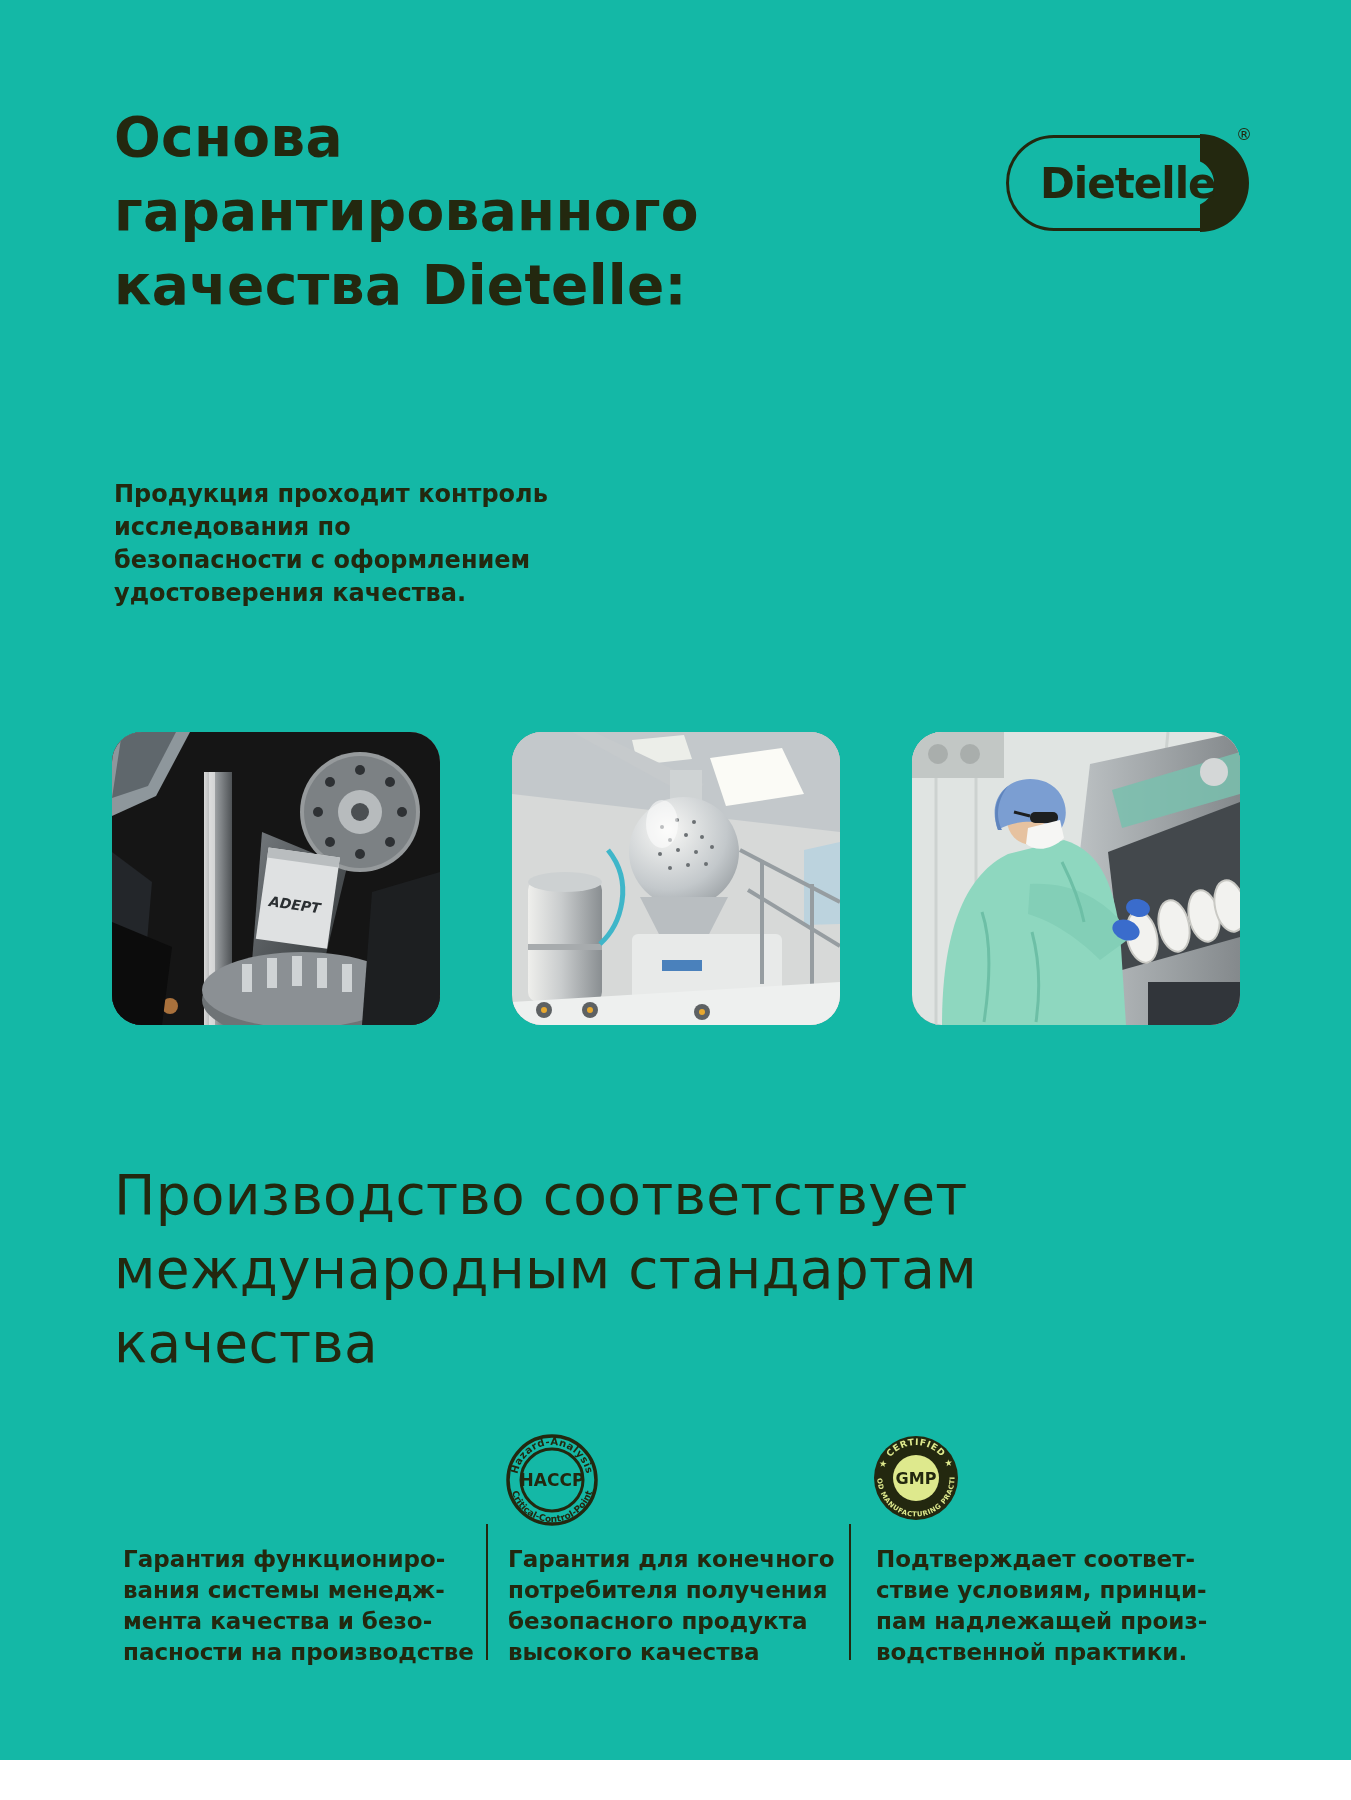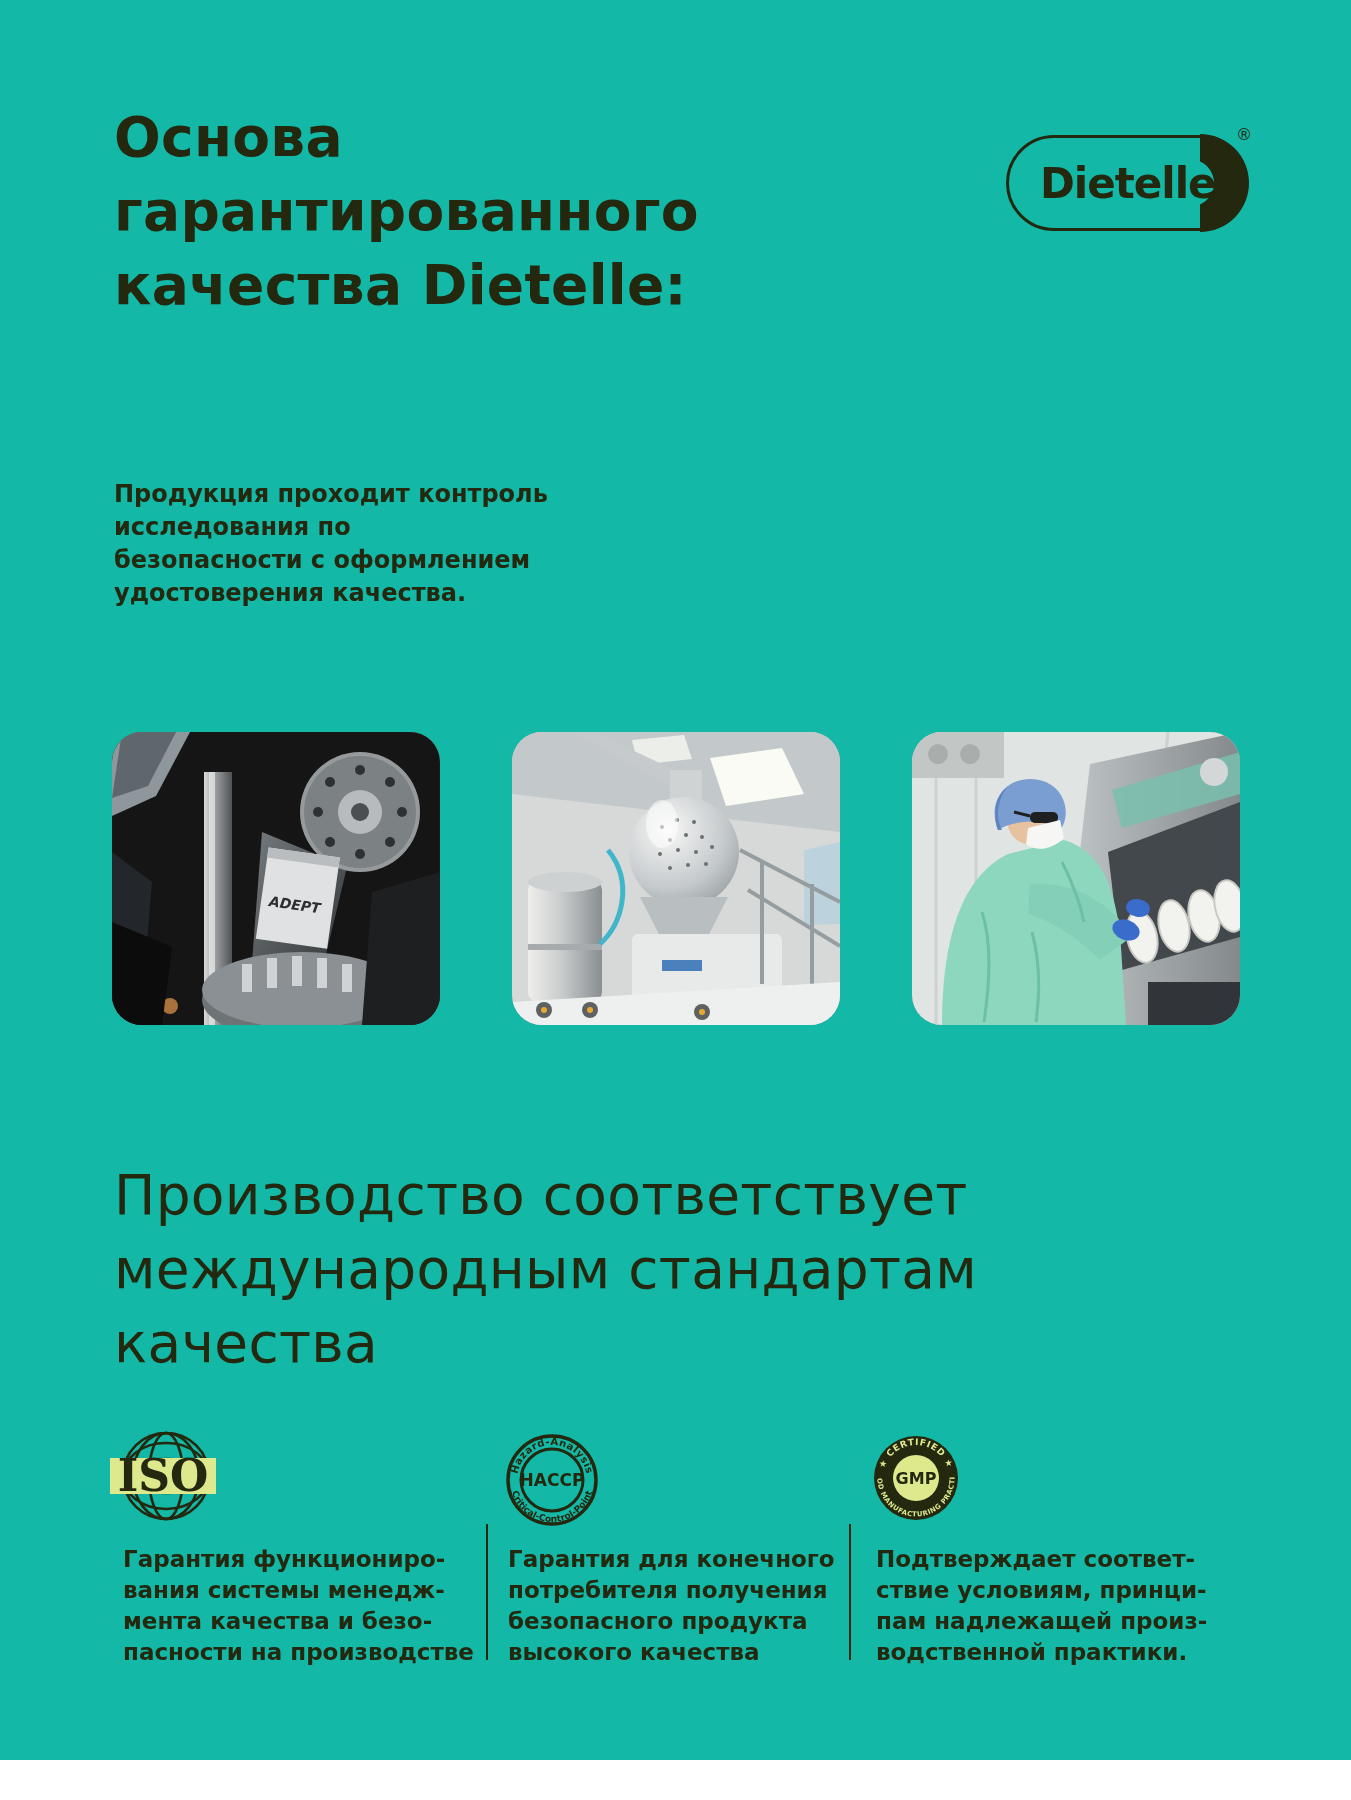--- a/index.html
+++ b/index.html
@@ -259,33 +259,20 @@
         <ellipse cx="214" cy="198" rx="14" ry="10" fill="#3a6ccc" transform="rotate(20 214 198)"></ellipse>
         <ellipse cx="226" cy="176" rx="12" ry="9" fill="#3a6ccc" transform="rotate(10 226 176)"></ellipse>
       </svg>
     </div>
   </div>
 
   <div class="abs heading2 pre">Производство соответствует
 международным стандартам
 качества</div>
 
-  <div class="abs" style="left:110px; top:1428px;">
-    <svg width="106" height="96" viewBox="0 0 106 96">
-      <g fill="none" stroke="#23280f" stroke-width="2.6">
-        <circle cx="56" cy="48" r="43"></circle>
-        <ellipse cx="56" cy="48" rx="17" ry="43"></ellipse>
-        <ellipse cx="56" cy="48" rx="33" ry="43"></ellipse>
-        <ellipse cx="56" cy="48" rx="43" ry="17"></ellipse>
-        <ellipse cx="56" cy="48" rx="43" ry="33"></ellipse>
-      </g>
-      <rect x="0" y="30" width="106" height="36" fill="#dee98d"></rect>
-      <text x="53" y="63" text-anchor="middle" class="serif" font-family="DejaVu Serif, serif" font-size="44" font-weight="bold" fill="#23280f">ISO</text>
-    </svg>
-  </div>
 
   <div class="abs" style="left:504px; top:1432px;">
     <svg width="96" height="96" viewBox="0 0 96 96">
       <circle cx="48" cy="48" r="44" fill="none" stroke="#23280f" stroke-width="3.5"></circle>
       <circle cx="48" cy="48" r="31" fill="none" stroke="#23280f" stroke-width="3"></circle>
       <path id="haccp-top" d="M 13 48 A 35 35 0 0 1 83 48" fill="none"></path>
       <path id="haccp-bottom" d="M 6 48 A 42 42 0 0 0 90 48" fill="none"></path>
       <text font-size="10" font-weight="bold" fill="#23280f" letter-spacing="0.5">
         <textPath href="#haccp-top" startOffset="50%" text-anchor="middle">Hazard-Analysis</textPath>
       </text>

